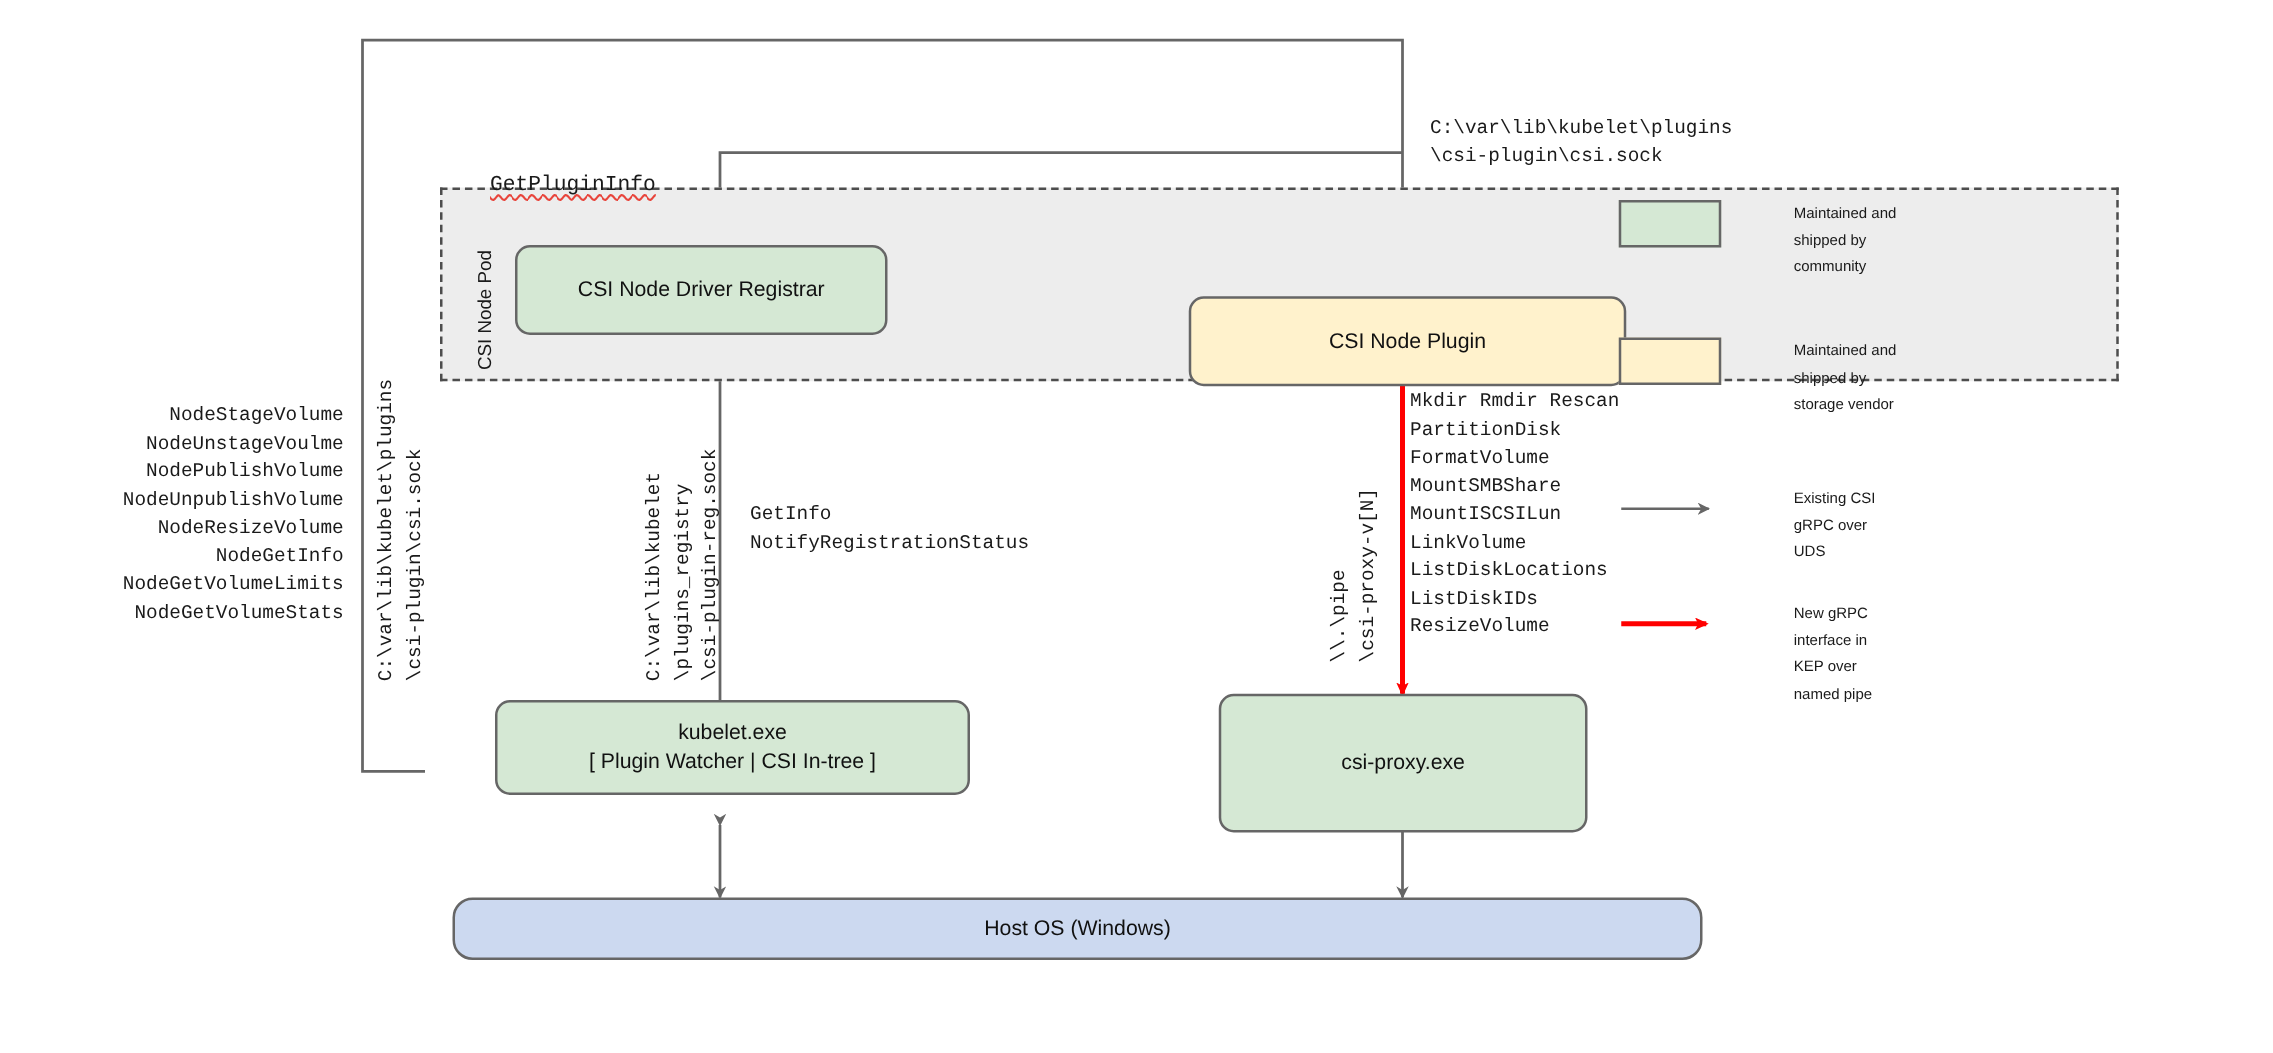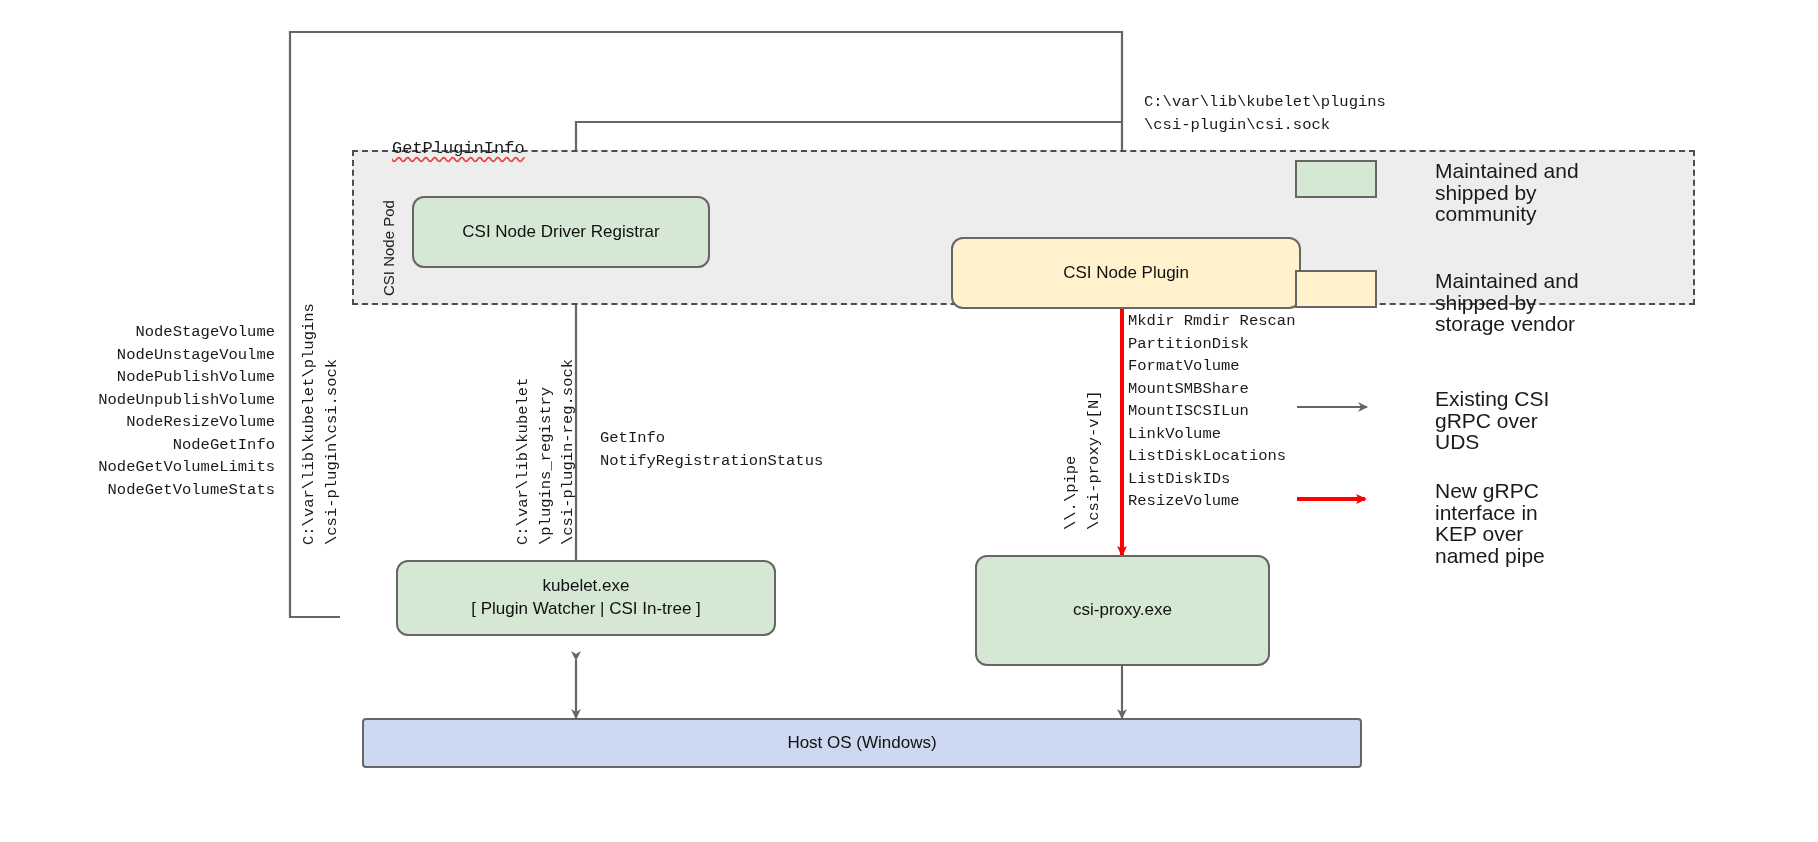--- a/index.html
+++ b/index.html
@@ -37,21 +37,21 @@
     flex-direction:column;
     align-items:center;
     justify-content:center;
     font-size:17px;
     color:#111111;
     text-align:center;
     line-height:1.35;
   }
   .node.green{background:#d5e8d4;}
   .node.yellow{background:#fff2cc;margin-top:41px;}
-  .node.blue{background:#ccd9f0;border-radius:4px;}
+  .node.blue{background:#ccd9f0;border-radius:16px;}
   .mono-txt{
     position:absolute;white-space:pre;color:#1a1a1a;
     font-family:"Liberation Mono", monospace;
     font-size:15.5px;line-height:22.5px;
   }
   .right-align{text-align:right;}
   .rot{
     transform:rotate(-90deg);
     transform-origin:left top;
   }
@@ -67,21 +67,21 @@
   .legend-row{position:absolute;display:flex;align-items:flex-start;}
   .swatch{
     width:82px;height:38px;box-sizing:border-box;
     border:2px solid #666666;flex:none;
   }
   .swatch.green{background:#d5e8d4;}
   .swatch.yellow{background:#fff2cc;}
   .legend-arrowbox{width:82px;height:38px;flex:none;position:relative;}
   .legend-text{
     margin-left:58px;
-    font-size:21px;
+    font-size:12px;
     line-height:21.5px;
     color:#1a1a1a;
     white-space:pre-line;
   }
 </style>
 </head>
 <body>
 
 <div id="stage">
 
@@ -153,21 +153,21 @@
 NodeGetVolumeLimits
 NodeGetVolumeStats</div>
 
   <div class="mono-txt rot" style="left:298px;top:545px;">C:\var\lib\kubelet\plugins
 \csi-plugin\csi.sock</div>
 
   <div class="mono-txt rot" style="left:512px;top:545px;">C:\var\lib\kubelet
 \plugins_registry
 \csi-plugin-reg.sock</div>
 
-  <div class="mono-txt" style="left:600px;top:400px;margin-top:27px;">GetInfo
+  <div class="mono-txt" style="left:600px;top:400px;">GetInfo
 NotifyRegistrationStatus</div>
 
   <div class="mono-txt rot" style="left:1060px;top:530px;">\\.\pipe
 \csi-proxy-v[N]</div>
 
   <div class="mono-txt" style="left:1128px;top:310px;">Mkdir Rmdir Rescan
 PartitionDisk
 FormatVolume
 MountSMBShare
 MountISCSILun

